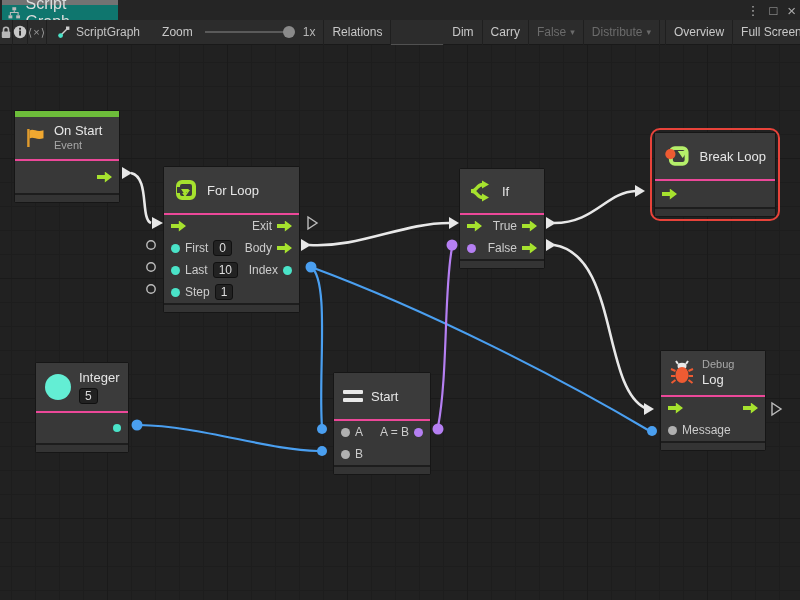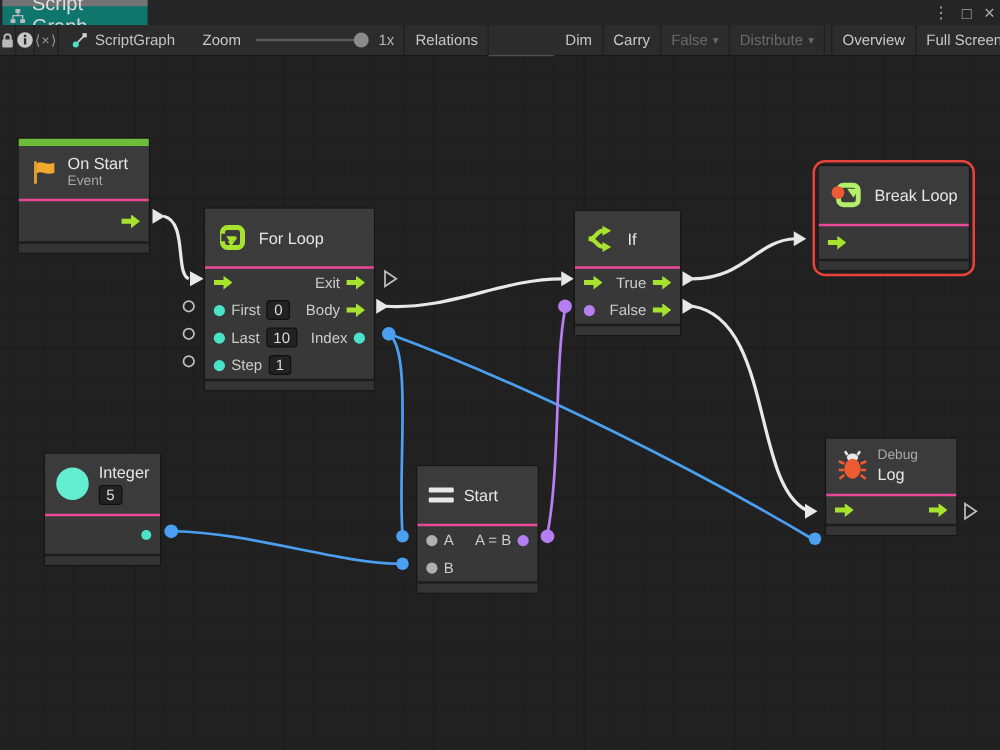--- a/index.html
+++ b/index.html
@@ -363,18 +363,23 @@
           <span class="node-sub">Debug</span>
           <span class="node-title">Log</span>
         </div>
       </div>
       <div class="node-rows">
         <div class="row" style="height:22px;">
           <span class="flow-arrow"></span>
           <span class="spacer"></span>
           <span class="flow-arrow"></span>
         </div>
+        <div class="row" style="height:22px;">
+          <span class="dot gray"></span>
+          <span>Message</span>
+          <span class="spacer"></span>
+        </div>
       </div>
       <div class="node-footer"></div>
     </div>
 
   </div>
 </div>
 
 </body></html>

